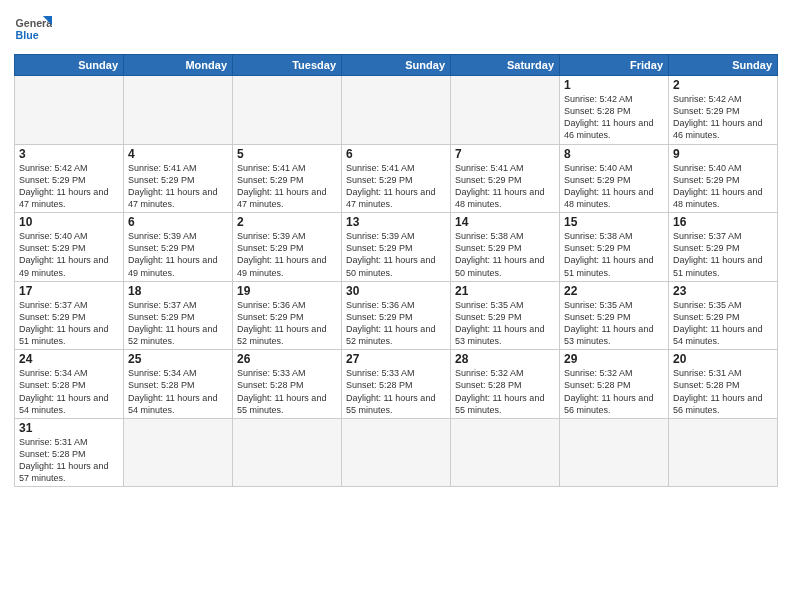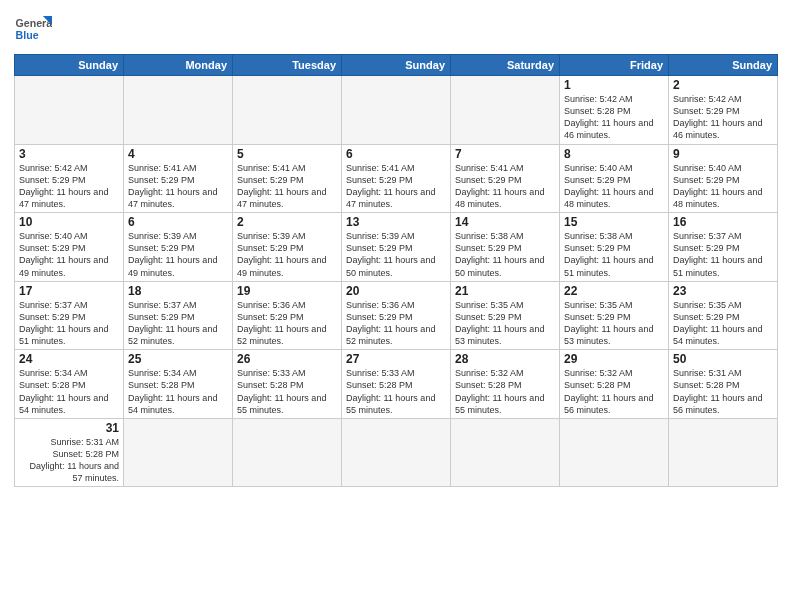--- a/index.html
+++ b/index.html
@@ -78,21 +78,20 @@
       display: block;
       margin-bottom: 1px;
     }
     .day-info {
       font-size: 9px;
       color: #333;
       line-height: 1.35;
     }
     .last-row td {
       border-bottom: 1px solid #ccc;
-      text-align: right;
     }
   </style>
 </head>
 <body>
 
 <div class="page">
   <div class="header">
     <div class="logo-area">
       <svg class="logo-icon" viewBox="0 0 50 50" xmlns="http://www.w3.org/2000/svg">
         <text x="2" y="22" font-size="14" font-family="Arial" font-weight="bold" fill="#555">General</text>
@@ -254,21 +253,21 @@
 and 52 minutes.</div>
           </td>
           <td>
             <span class="day-number">19</span>
             <div class="day-info">Sunrise: 5:36 AM
 Sunset: 5:29 PM
 Daylight: 11 hours
 and 52 minutes.</div>
           </td>
           <td>
-            <span class="day-number">20</span>
+            <span class="day-number">30</span>
             <div class="day-info">Sunrise: 5:36 AM
 Sunset: 5:29 PM
 Daylight: 11 hours
 and 52 minutes.</div>
           </td>
           <td>
             <span class="day-number">21</span>
             <div class="day-info">Sunrise: 5:35 AM
 Sunset: 5:29 PM
 Daylight: 11 hours
@@ -326,21 +325,21 @@
 and 55 minutes.</div>
           </td>
           <td>
             <span class="day-number">29</span>
             <div class="day-info">Sunrise: 5:32 AM
 Sunset: 5:28 PM
 Daylight: 11 hours
 and 56 minutes.</div>
           </td>
           <td>
-            <span class="day-number">50</span>
+            <span class="day-number">20</span>
             <div class="day-info">Sunrise: 5:31 AM
 Sunset: 5:28 PM
 Daylight: 11 hours
 and 56 minutes.</div>
           </td>
         </tr>
         <tr class="last-row">
           <td>
             <span class="day-number">31</span>
             <div class="day-info">Sunrise: 5:31 AM

